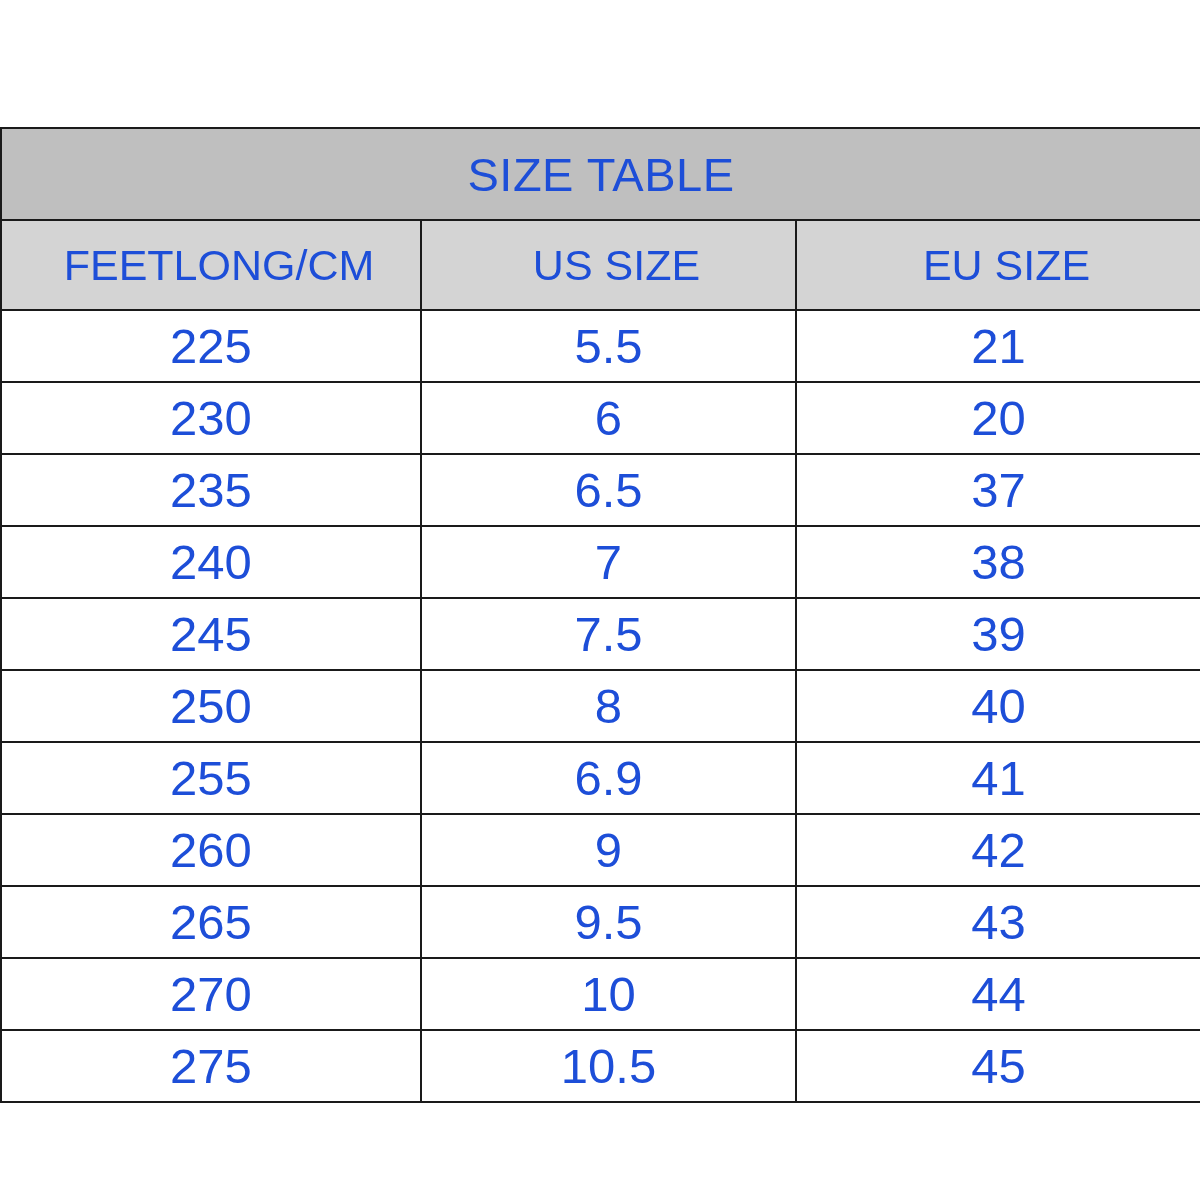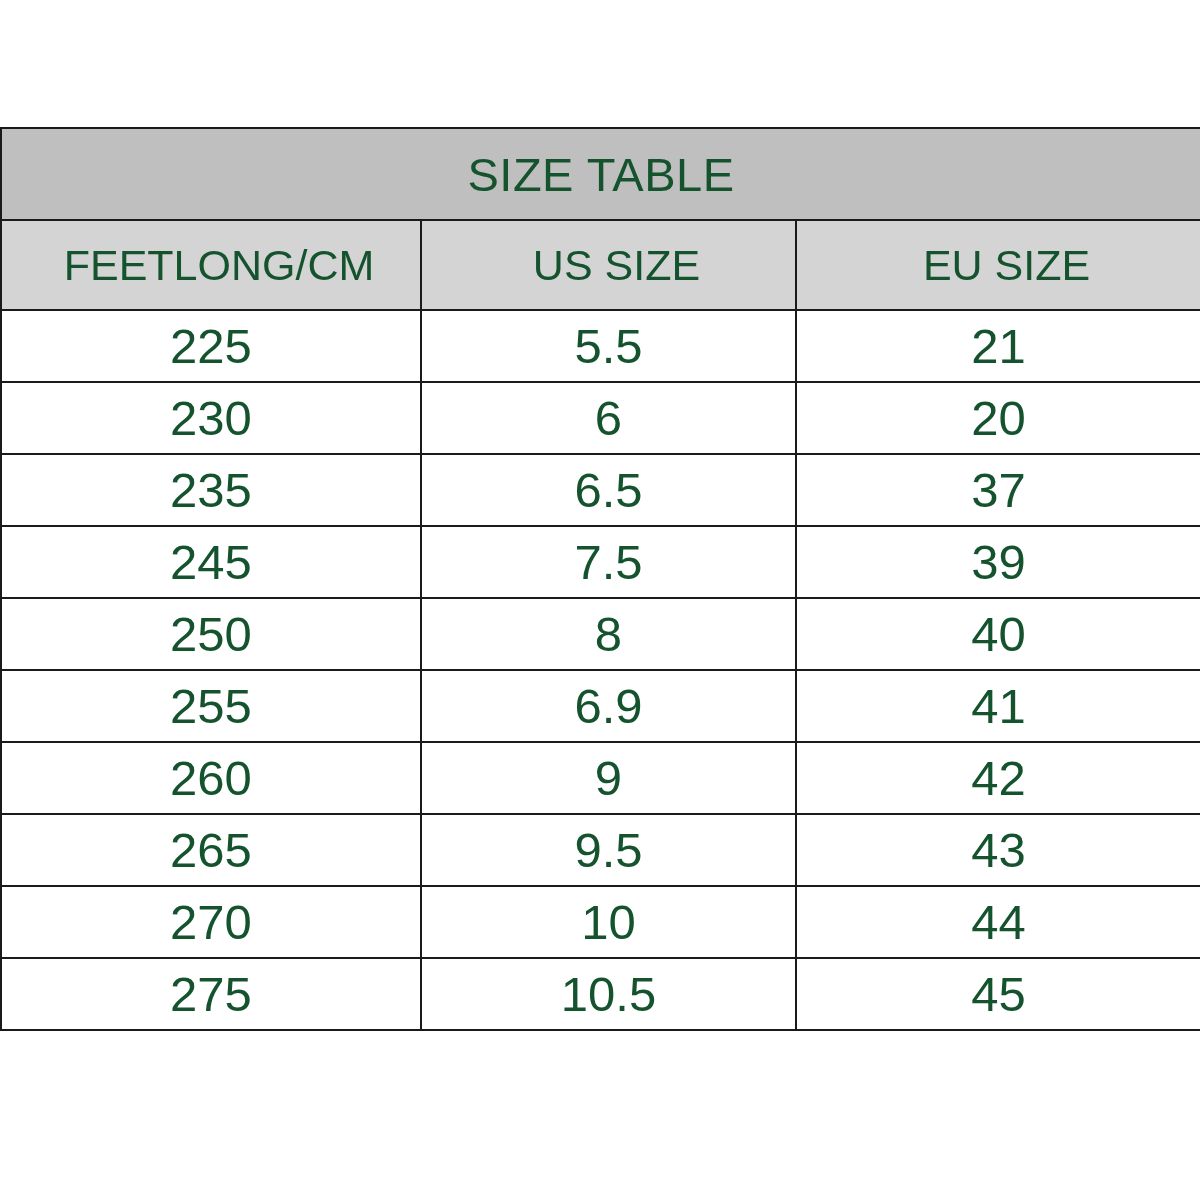--- a/index.html
+++ b/index.html
@@ -26,21 +26,21 @@
   table.size-table {
     border-collapse: collapse;
     width: 1200px;
     table-layout: fixed;
     background: #ffffff;
   }
   table.size-table td, table.size-table th {
     border: 2px solid #1a1a1a;
     text-align: center;
     vertical-align: middle;
-    color: #14532d;
+    color: #1d4ed8;
     font-weight: normal;
     padding: 0;
   }
   tr.title-row td {
     background: #bfbfbf;
     height: 90px;
     font-size: 47px;
     letter-spacing: 0.5px;
   }
   tr.header-row th {
@@ -87,20 +87,25 @@
           <td>230</td>
           <td>6</td>
           <td>20</td>
         </tr>
         <tr class="data-row">
           <td>235</td>
           <td>6.5</td>
           <td>37</td>
         </tr>
         <tr class="data-row">
+          <td>240</td>
+          <td>7</td>
+          <td>38</td>
+        </tr>
+        <tr class="data-row">
           <td>245</td>
           <td>7.5</td>
           <td>39</td>
         </tr>
         <tr class="data-row">
           <td>250</td>
           <td>8</td>
           <td>40</td>
         </tr>
         <tr class="data-row">

